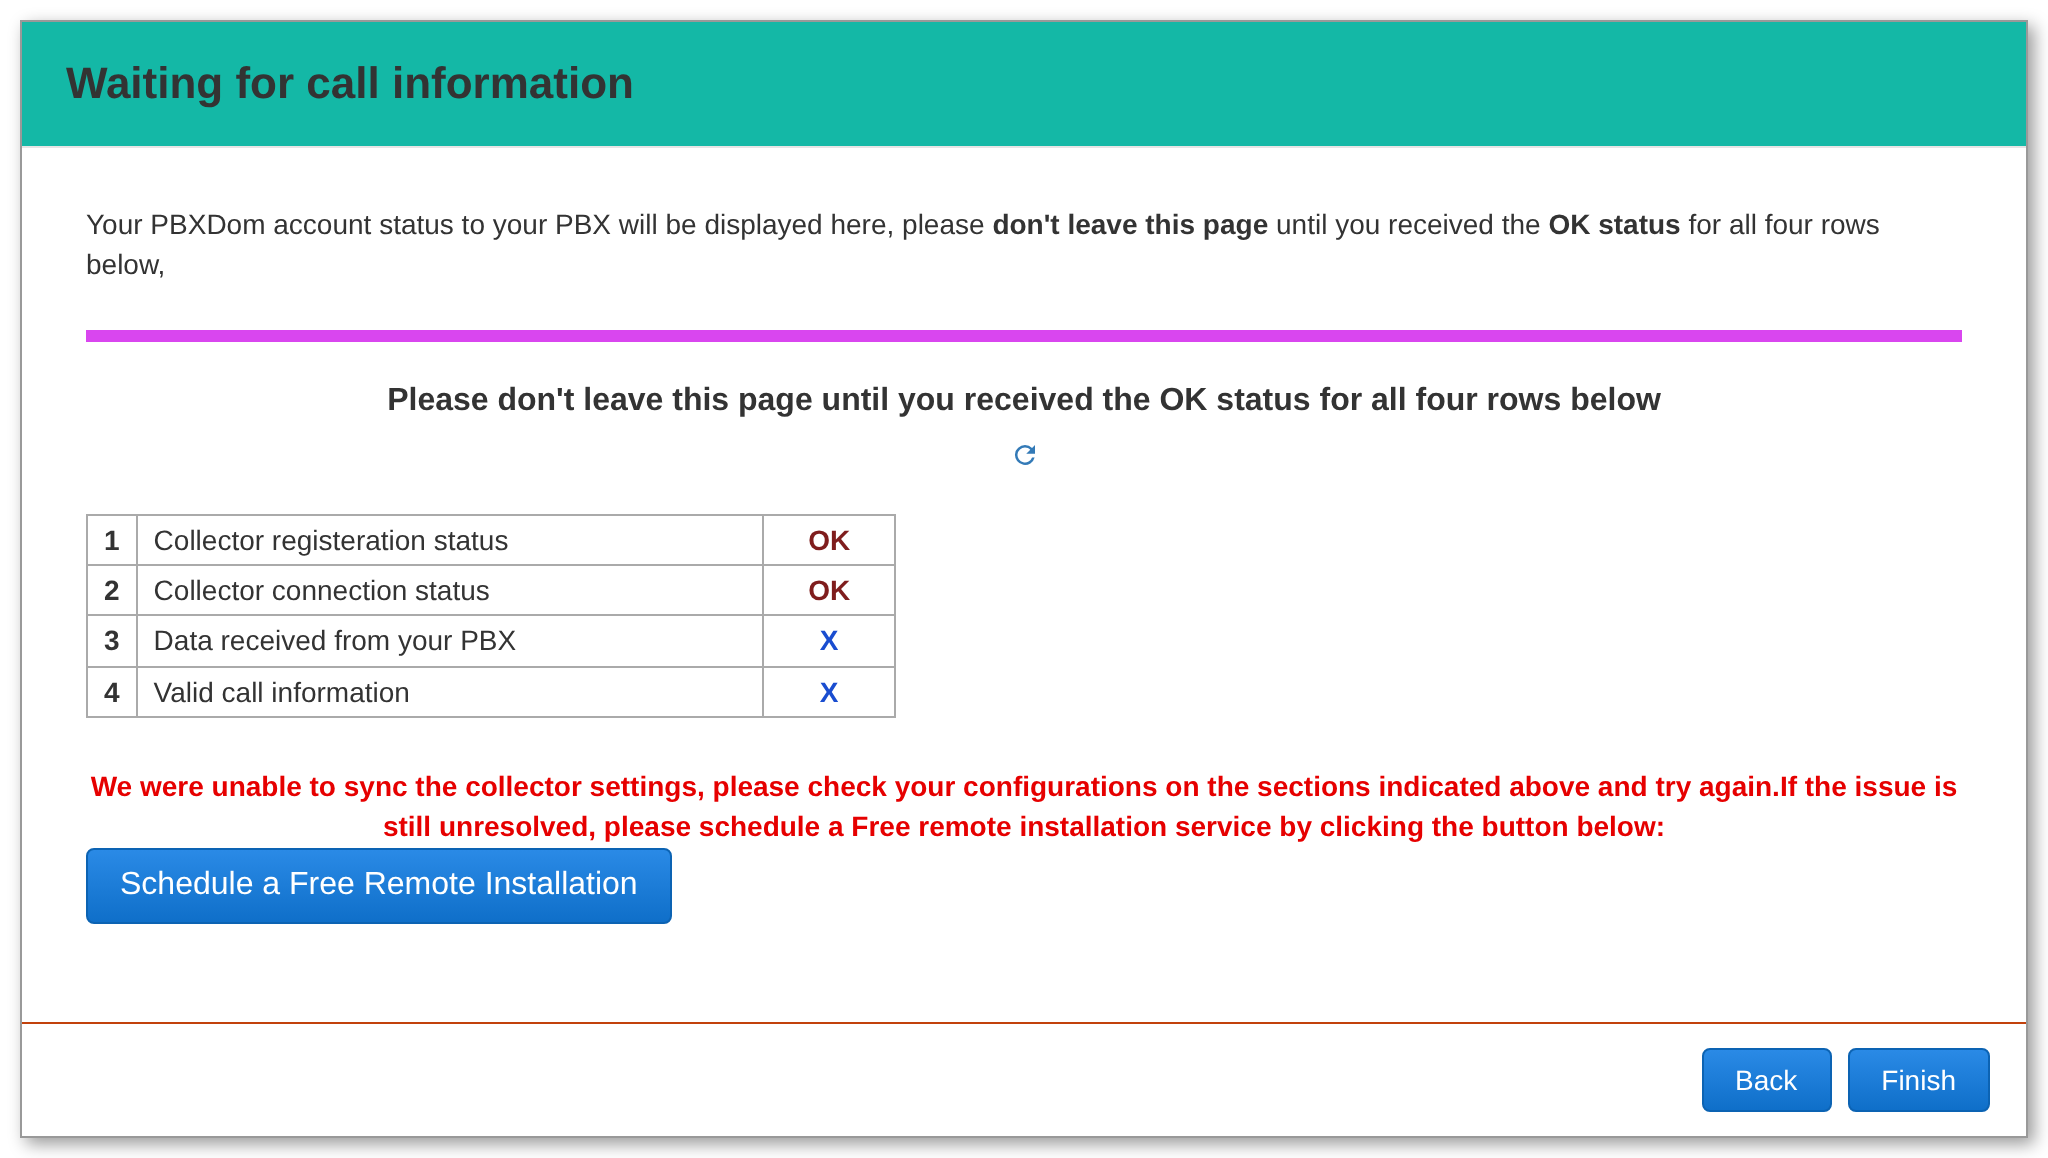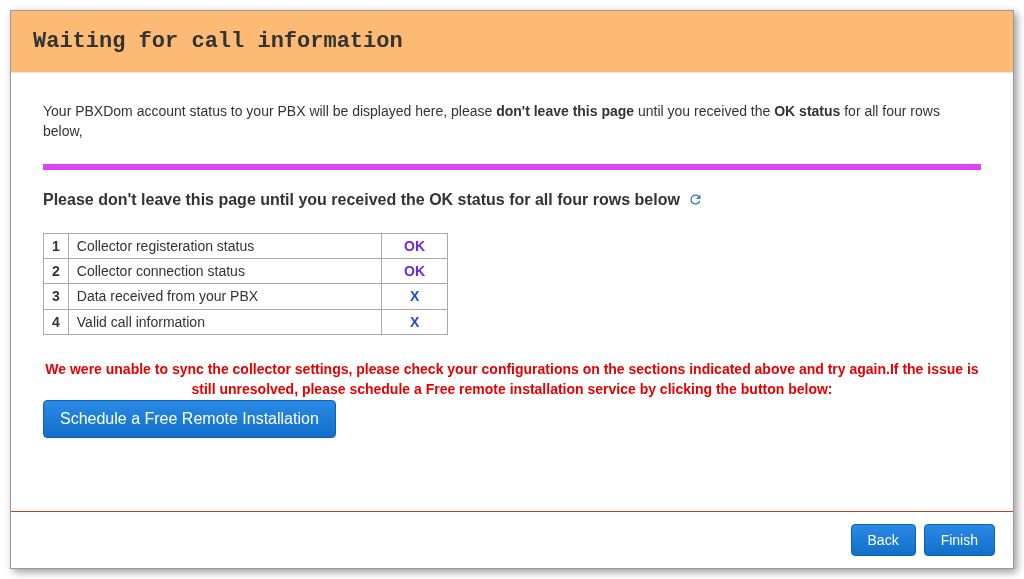--- a/index.html
+++ b/index.html
@@ -16,24 +16,23 @@
       width: 1004px;
       height: 559px;
       background: #fff;
       border: 1px solid #999;
       box-shadow: 3px 3px 8px rgba(0,0,0,0.4);
       display: flex;
       flex-direction: column;
       position: relative;
     }
     .modal-header {
-      background: #fdba74;
+      background: #14b8a6;
       border-bottom: 1px solid #e5e5e5;
       padding: 18px 22px;
-      font-family: Liberation Mono, monospace;
     }
     .modal-header h2 {
       font-size: 22px;
       font-weight: 600;
       color: #333;
     }
     .modal-body {
       flex: 1;
       overflow-y: scroll;
       padding: 28px 32px 20px 32px;
@@ -47,20 +46,21 @@
     .intro {
       padding-bottom: 20px;
       border-bottom: 6px solid #d946ef;
       margin-bottom: 18px;
     }
     .subheading-row {
       display: flex;
       align-items: center;
       gap: 8px;
       margin-bottom: 22px;
+      flex-direction: column;
     }
     .subheading {
       font-size: 16px;
       font-weight: 700;
       color: #333;
     }
     .refresh-icon {
       width: 15px;
       height: 15px;
       display: inline-flex;
@@ -92,21 +92,21 @@
     }
     table.status-table td.desc {
       width: 315px;
       margin-top: 46px;
     }
     table.status-table td.stat {
       width: 66px;
       text-align: center;
       font-weight: 600;
     }
-    .stat.ok { color: #6d28d9; }
+    .stat.ok { color: #7f1d1d; }
     .stat.x  { color: #1a4dd0; }
     .error-text {
       color: #e60000;
       font-weight: 700;
       font-size: 14px;
       line-height: 1.45;
       margin-bottom: 0;
       text-align: center;
     }
     .btn-primary {

